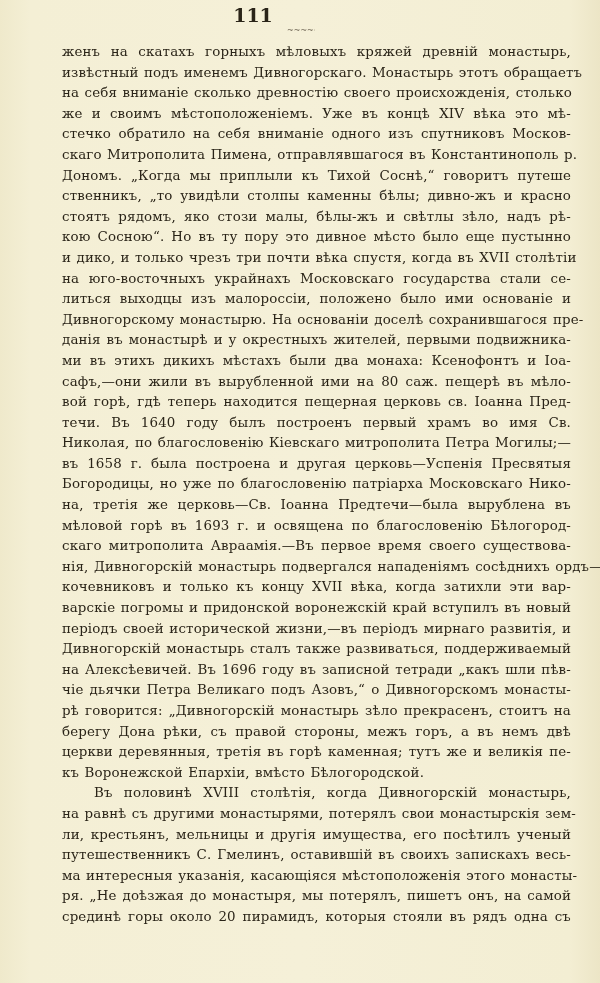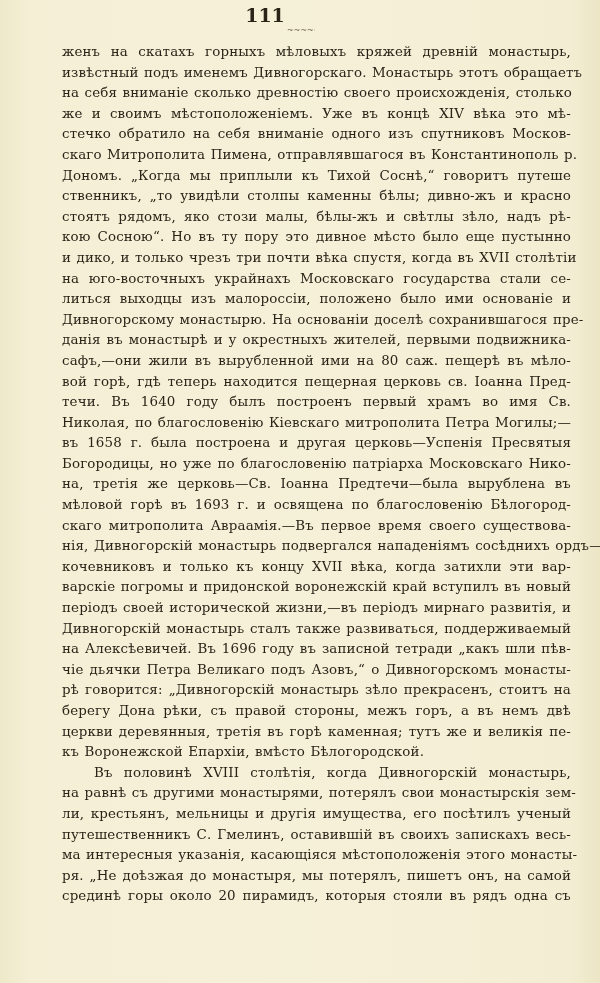--- a/index.html
+++ b/index.html
@@ -26,21 +26,20 @@
     .page-number {
       position: absolute;
       top: 4px;
       left: 0;
       width: 506px;
       text-align: center;
       font-size: 19px;
       font-weight: bold;
       letter-spacing: 0px;
       color: #2a2418;
-      padding-left: 12px;
     }
     .ornament {
       position: absolute;
       top: 29px;
       left: 287px;
       width: 28px;
       height: 4px;
       color: #5a5040;
       font-size: 8px;
       line-height: 4px;
@@ -88,20 +87,21 @@
       <div class="line">скаго Митрополита Пимена, отправлявшагося въ Константинополь р.</div>
       <div class="line">Дономъ. „Когда мы приплыли къ Тихой Соснѣ,“ говоритъ путеше</div>
       <div class="line">ственникъ, „то увидѣли столпы каменны бѣлы; дивно-жъ и красно</div>
       <div class="line">стоятъ рядомъ, яко стози малы, бѣлы-жъ и свѣтлы зѣло, надъ рѣ-</div>
       <div class="line">кою Сосною“. Но въ ту пору это дивное мѣсто было еще пустынно</div>
       <div class="line">и дико, и только чрезъ три почти вѣка спустя, когда въ XVII столѣтіи</div>
       <div class="line">на юго-восточныхъ украйнахъ Московскаго государства стали се-</div>
       <div class="line">литься выходцы изъ малороссіи, положено было ими основаніе и</div>
       <div class="line">Дивногорскому монастырю. На основаніи доселѣ сохранившагося пре-</div>
       <div class="line">данія въ монастырѣ и у окрестныхъ жителей, первыми подвижника-</div>
+      <div class="line">ми въ этихъ дикихъ мѣстахъ были два монаха: Ксенофонтъ и Іоа-</div>
       <div class="line">сафъ,—они жили въ вырубленной ими на 80 саж. пещерѣ въ мѣло-</div>
       <div class="line">вой горѣ, гдѣ теперь находится пещерная церковь св. Іоанна Пред-</div>
       <div class="line">течи. Въ 1640 году былъ построенъ первый храмъ во имя Св.</div>
       <div class="line">Николая, по благословенію Кіевскаго митрополита Петра Могилы;—</div>
       <div class="line">въ 1658 г. была построена и другая церковь—Успенія Пресвятыя</div>
       <div class="line">Богородицы, но уже по благословенію патріарха Московскаго Нико-</div>
       <div class="line">на, третія же церковь—Св. Іоанна Предтечи—была вырублена въ</div>
       <div class="line">мѣловой горѣ въ 1693 г. и освящена по благословенію Бѣлогород-</div>
       <div class="line">скаго митрополита Авраамія.—Въ первое время своего существова-</div>
       <div class="line">нія, Дивногорскій монастырь подвергался нападеніямъ сосѣднихъ ордъ—</div>

